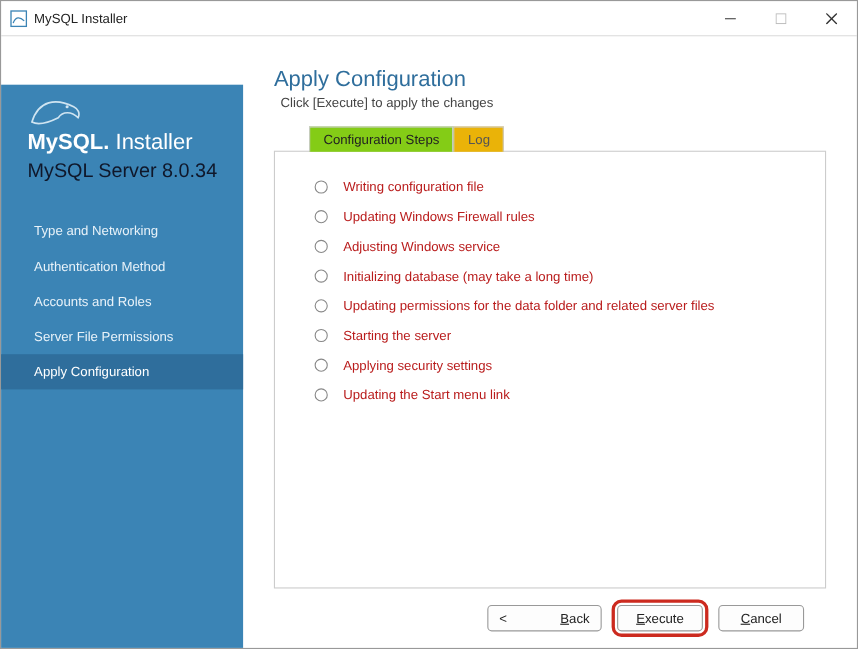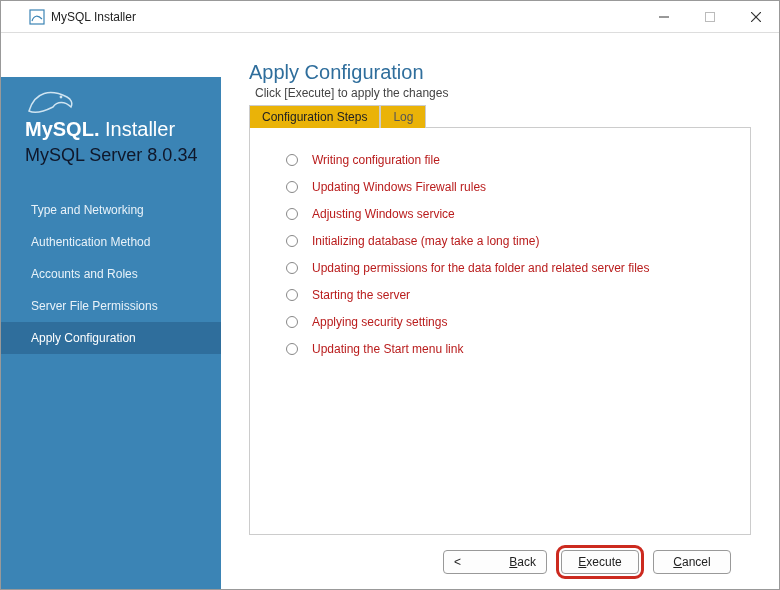--- a/index.html
+++ b/index.html
@@ -16,21 +16,20 @@
     border: 1px solid #999;
     display: flex;
     flex-direction: column;
     position: relative;
   }
   .titlebar {
     height: 32px;
     display: flex;
     align-items: center;
     border-bottom: 1px solid #ddd;
-    padding-left: 20px;
   }
   .titlebar-icon {
     width: 16px; height: 16px;
     margin: 0 6px 0 8px;
     display: flex; align-items: center; justify-content: center;
   }
   .titlebar-title { flex: 0 0 auto; }
   .titlebar-spacer { flex: 1; }
   .win-btn {
     width: 46px; height: 32px;
@@ -87,39 +86,40 @@
   }
   .page-title {
     color: #2f6e9c;
     font-size: 20px;
     font-weight: 400;
     margin: 0 0 2px 0;
   }
   .page-sub {
     font-size: 12px;
     color: #444;
-    margin-bottom: 4px;
+    margin-bottom: 14px;
     padding-left: 6px;
   }
   .tabs {
     display: flex;
     align-items: flex-end;
     height: 24px;
   }
   .tab {
     padding: 4px 12px;
     border: 1px solid #ccc;
     border-bottom: none;
     font-size: 12px;
     background: #fdfdfd;
     position: relative;
   }
   .tab.active {
-    background: #eab308;
+    background: #84cc16;
     z-index: 2;
+    margin-left: 32px;
   }
   .tab.inactive {
     background: #eab308;
     color: #555;
     margin-top: 40px;
   }
   .tab-panel {
     border: 1px solid #ccc;
     flex: 1;
     margin-top: -1px;

